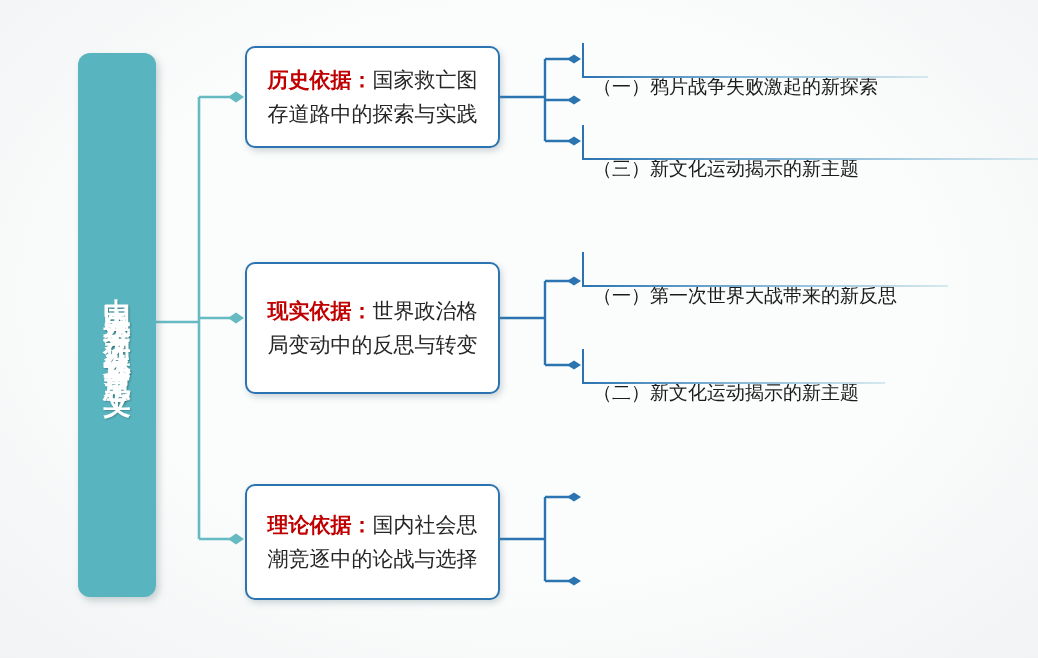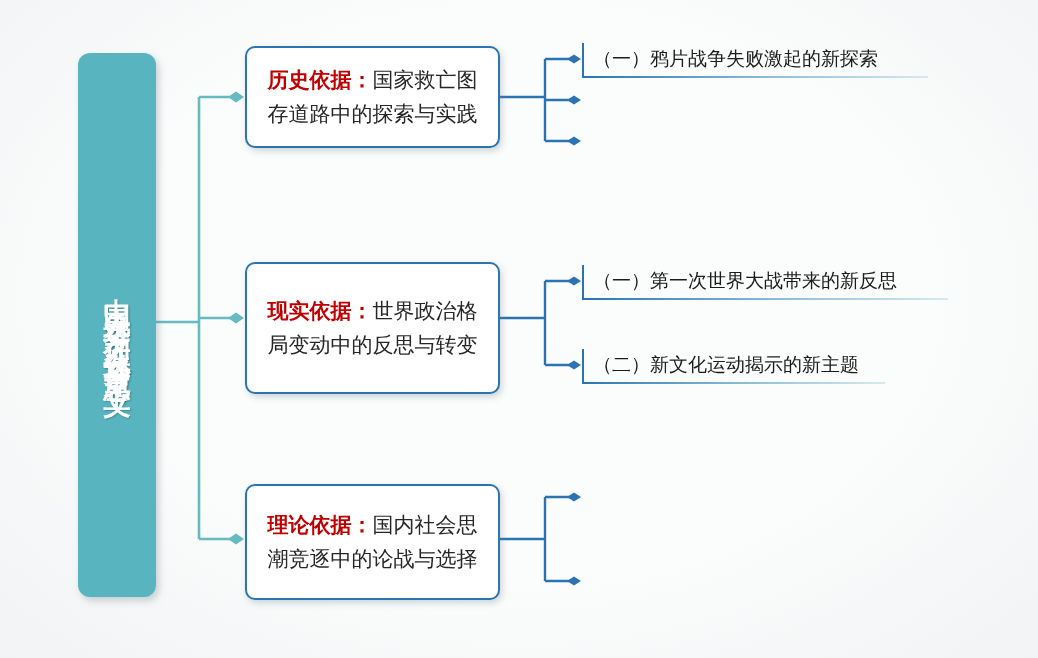--- a/index.html
+++ b/index.html
@@ -52,29 +52,30 @@
   .leaf{
     position:absolute;left:582px;height:35px;
     border-left:2px solid var(--blue,#2B74B1);
     box-sizing:border-box;
   }
   .leaf .ltext{
     display:block;
     padding-left:9px;
     font-size:19px;line-height:32px;color:#1b1b1b;
     white-space:nowrap;
+    margin-top:28px;
   }
   .leaf .lline{
     position:absolute;left:-2px;bottom:0;height:2px;
     background:linear-gradient(to right, var(--blue,#2B74B1) 0%, #8FBEDB 55%, var(--underlineFade,#D8E9EE) 100%);
   }
   .l11{top:43px;}  .l11 .lline{width:346px;}
   .l12{top:84px;}  .l12 .lline{width:341px;}
   .l13{top:125px;} .l13 .lline{width:456px;}
-  .l21{top:265px;} .l21 .lline{width:366px;}
+  .l21{top:252px;} .l21 .lline{width:366px;}
   .l22{top:349px;} .l22 .lline{width:303px;}
   .l31{top:481px;} .l31 .lline{width:341px;}
   .l32{top:565px;} .l32 .lline{width:278px;}
 </style>
 </head>
 <body>
 
 <div class="canvas">
 
   <svg class="wires" viewBox="0 0 1038 658">
@@ -111,20 +112,24 @@
     <p class="btext"><span class="blabel">现实依据：</span><span>世界政治格局变动中的反思与转变</span></p>
   </div>
   <div class="branch b3">
     <p class="btext"><span class="blabel">理论依据：</span><span>国内社会思潮竞逐中的论战与选择</span></p>
   </div>
 
   <div class="leaf l11">
     <span class="ltext">（一）鸦片战争失败激起的新探索</span>
     <div class="lline"></div>
   </div>
+  <div class="leaf l13">
+    <span class="ltext">（三）新文化运动揭示的新主题</span>
+    <div class="lline"></div>
+  </div>
   <div class="leaf l21">
     <span class="ltext">（一）第一次世界大战带来的新反思</span>
     <div class="lline"></div>
   </div>
   <div class="leaf l22">
     <span class="ltext">（二）新文化运动揭示的新主题</span>
     <div class="lline"></div>
   </div>
 
 </div>

